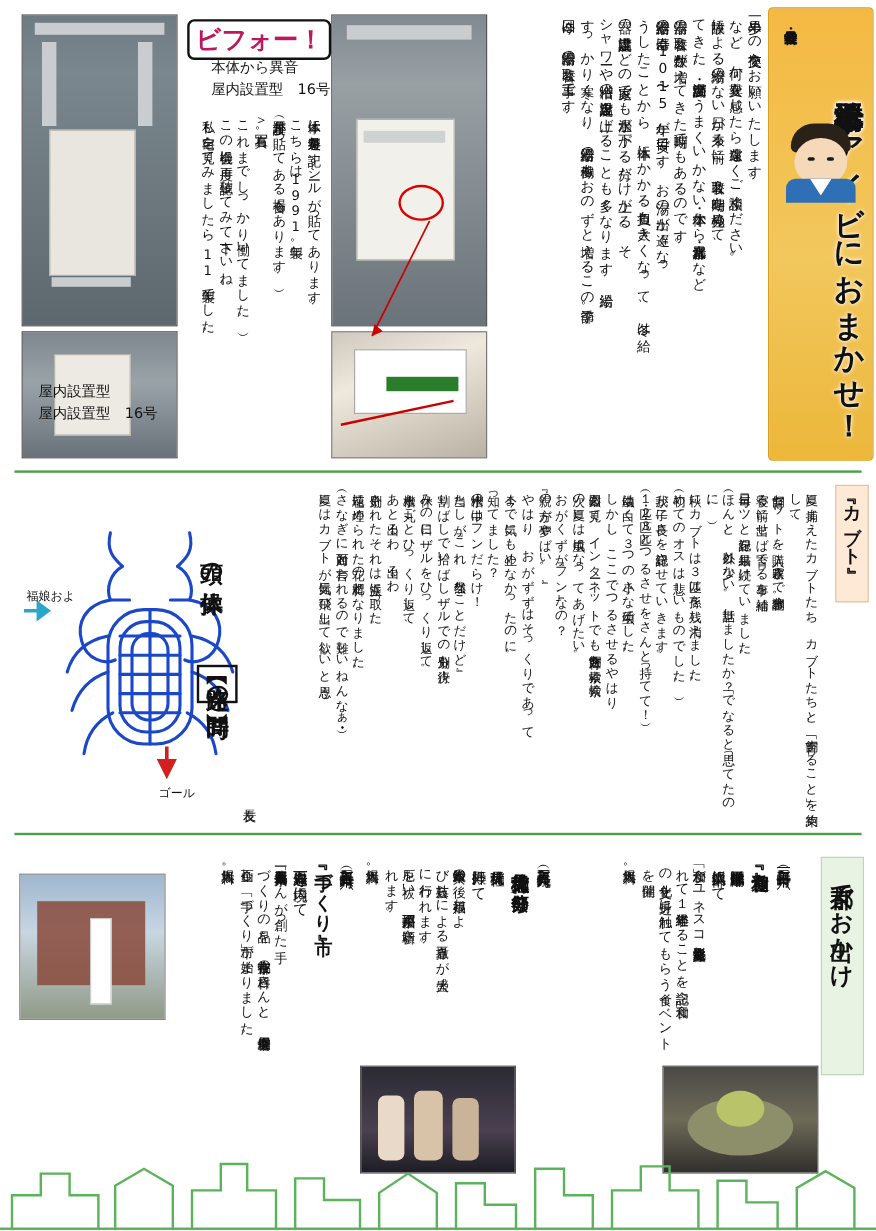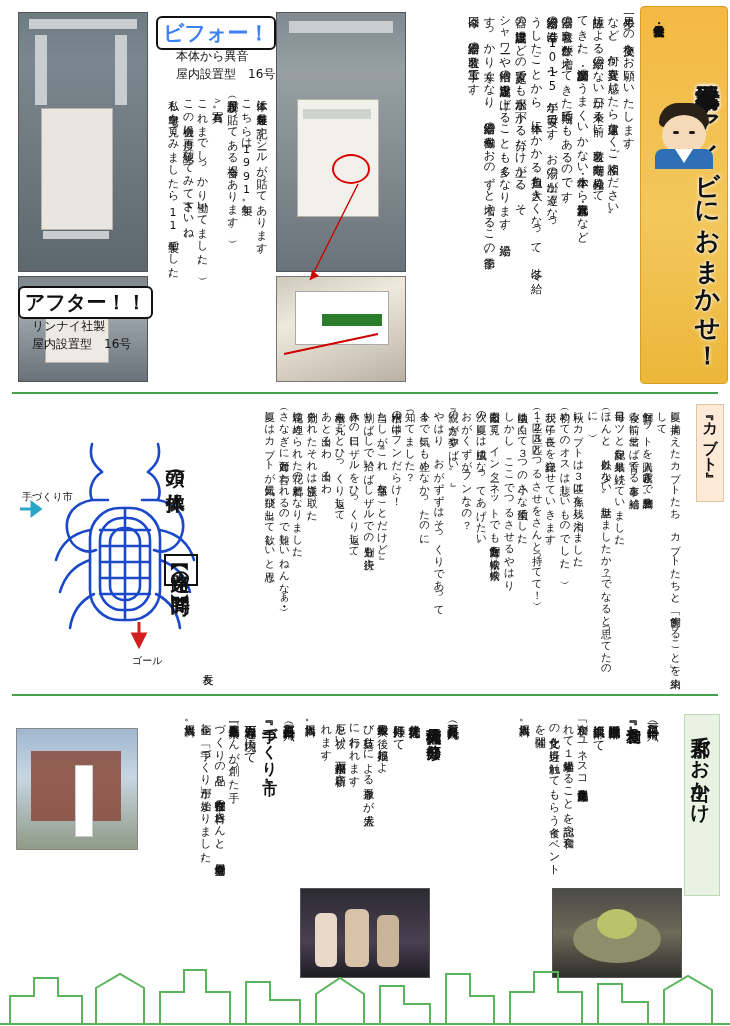--- a/index.html
+++ b/index.html
@@ -45,21 +45,21 @@
   .p4{left:276px;top:276px;width:128px;height:104px;
       background:linear-gradient(160deg,#cfc9bd 0%,#efe9dd 35%,#b9b2a4 100%);
       border:1px solid #777;}
   .p4 .sticker{position:absolute;left:18px;top:14px;width:92px;height:52px;background:#fff;border:1px solid #aaa;}
   .p4 .redline{position:absolute;left:6px;top:66px;width:96px;height:2px;background:#c00;transform:rotate(-12deg);}
   .p4 .grn{position:absolute;left:26px;top:22px;width:60px;height:12px;background:#2a7d2a;}
 
   .circle-mark{position:absolute;left:332px;top:154px;width:34px;height:26px;border:2px solid #d00;border-radius:50%;}
   .arrow-line{position:absolute;left:300px;top:180px;width:62px;height:110px;}
 
-  .l-before{left:156px;top:16px;font-size:21px;color:#3b82f6;
+  .l-before{left:156px;top:16px;font-size:21px;color:#be185d;
       font-family:"DejaVu Sans","Liberation Sans",sans-serif;
       border:2px solid #111;border-radius:6px;padding:1px 5px;}
   .l-after{left:18px;top:286px;font-size:20px;border:2px solid #111;border-radius:6px;padding:1px 5px;background:#fff;}
 
   
   .banner{
     position:absolute;left:640px;top:6px;width:86px;height:376px;
     background:linear-gradient(180deg,#f4b942 0%,#f2c75c 55%,#ecb73a 100%);
     border:1px solid #d79f22;
     border-radius:4px;
@@ -153,22 +153,21 @@
     <div class="circle-mark"></div>
     <svg class="arrow-line" viewBox="0 0 62 110">
       <path d="M58 4 L10 100" stroke="#cc0000" stroke-width="1.4" fill="none"></path>
       <path d="M10 100 l2 -10 l7 6 z" fill="#cc0000"></path>
     </svg>
 
     <div class="ph-label l-before">ビフォー！</div>
     <div style="position:absolute;left:176px;top:48px;font-size:12px;">本体から異音</div>
     <div style="position:absolute;left:176px;top:66px;font-size:12px;">屋内設置型　16号</div>
 
-    <div class="ph-label l-after">アフター！！</div>
-    <div style="position:absolute;left:32px;top:318px;font-size:12px;">リンナイ社製</div>
+    <div style="position:absolute;left:32px;top:318px;font-size:12px;">屋内設置型</div>
     <div style="position:absolute;left:32px;top:336px;font-size:12px;">屋内設置型　16号</div>
 
     <div class="art1" style="display:flex;flex-direction:row-reverse;justify-content:flex-start;gap:1px;">
       <div class="vtext" style="font-size:11.5px;height:372px;">一歩早めの交換をお願いいたします。</div>
       <div class="vtext" style="font-size:11.5px;height:372px;">など、何か異変を感じたら遠慮なくご相談ください。
 故障による給湯のない日が来る前に、取替え時期を見極めて、</div>
       <div class="vtext" style="font-size:11.5px;height:372px;">てきた。・温度調節がうまくいかない・本体から異音・水漏れなど</div>
       <div class="vtext" style="font-size:11.5px;height:372px;">湯器の取替え件数が増えてきた時期でもあるのです。
 給湯器の寿命は10〜15年が目安です。お湯の出が遅くなっ</div>
       <div class="vtext" style="font-size:11.5px;height:372px;">うしたことから、本体にかかる負担も大きくなって、冬は給</div>
@@ -222,21 +221,21 @@
           <path d="M60 126 C42 132 34 144 30 158 M130 126 C148 132 156 144 160 158"></path>
           <path d="M64 160 C48 168 42 180 40 194 M126 160 C142 168 148 180 150 194"></path>
         </g>
       </svg>
       <svg style="position:absolute;left:4px;top:96px;width:26px;height:18px;" viewBox="0 0 26 18">
         <path d="M2 9 L20 9 M14 3 L22 9 L14 15 Z" stroke="#2aa6c9" stroke-width="3" fill="#2aa6c9"></path>
       </svg>
       <svg style="position:absolute;left:116px;top:216px;width:18px;height:30px;" viewBox="0 0 18 30">
         <path d="M9 2 L9 20 M3 14 L9 26 L15 14 Z" stroke="#d21f1f" stroke-width="3" fill="#d21f1f"></path>
       </svg>
-      <div class="start-lbl">手づくり市</div>
+      <div class="start-lbl">福娘およ</div>
       <div class="goal-lbl">ゴール</div>
       <div class="kb-title vtext">頭の体操</div>
       <div class="kb-sub vtext">【迷路の時間】</div>
       <div class="sign vtext">長友</div>
     </div>
 
     <div class="cat-tab">
       <span class="vtext">『カブト』</span>
     </div>
 

